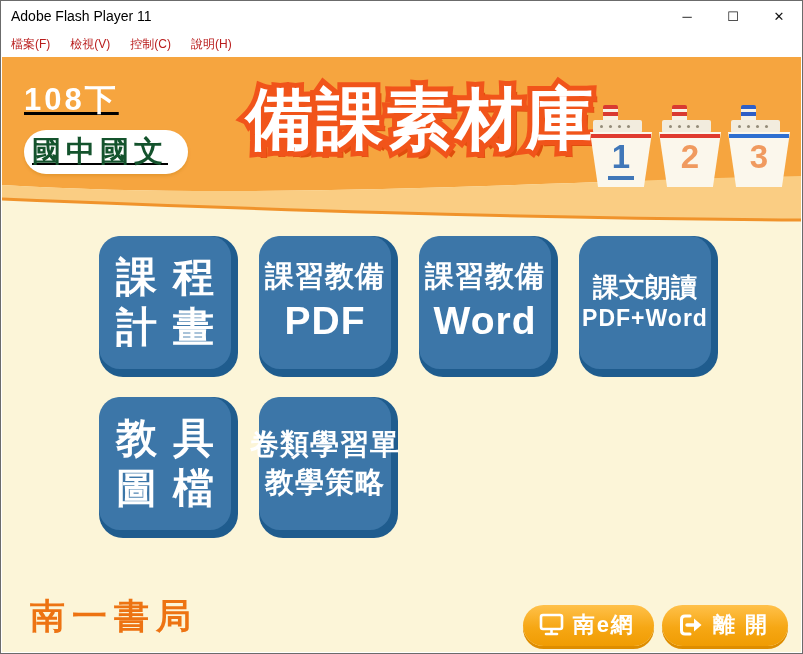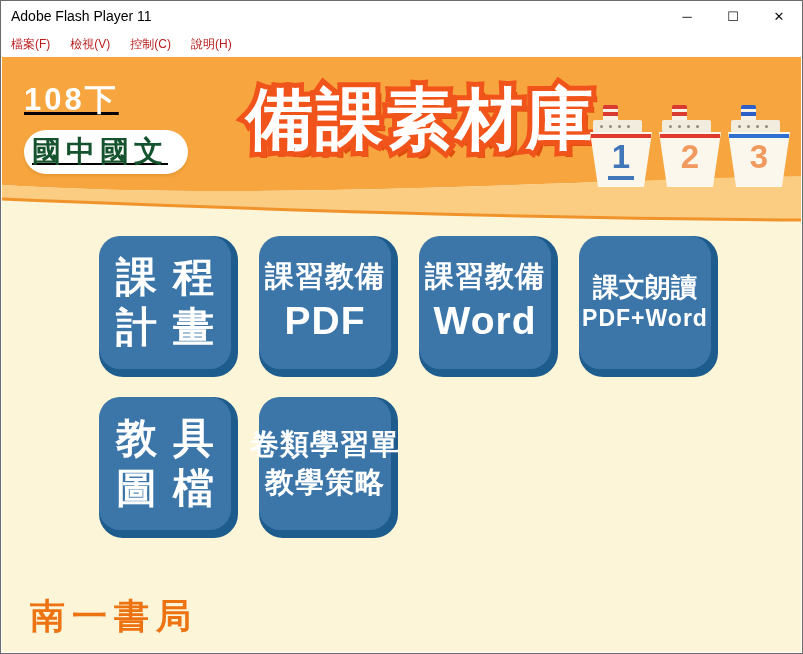--- a/index.html
+++ b/index.html
@@ -194,15 +194,33 @@
           <div class="line l1">教學策略</div>
         </div>
       </div>
 
 
 
     </div>
 
     <div class="brand">南一書局</div>
 
+    <div class="footer-btns">
+      <button class="obtn">
+        <svg width="25" height="23" viewBox="0 0 25 23">
+          <rect x="2" y="2" width="21" height="14" rx="2" fill="none" stroke="#fff" stroke-width="2.6"></rect>
+          <line x1="12.5" y1="16" x2="12.5" y2="20" stroke="#fff" stroke-width="2.6"></line>
+          <line x1="7" y1="21" x2="18" y2="21" stroke="#fff" stroke-width="2.6" stroke-linecap="round"></line>
+        </svg>
+        <span>南e網</span>
+      </button>
+      <button class="obtn">
+        <svg width="26" height="24" viewBox="0 0 26 24">
+          <path d="M12,3 H7 Q3.5,3 3.5,6.5 V17.5 Q3.5,21 7,21 H12" fill="none" stroke="#fff" stroke-width="3" stroke-linecap="round"></path>
+          <line x1="9" y1="12" x2="17" y2="12" stroke="#fff" stroke-width="3.4" stroke-linecap="round"></line>
+          <path d="M16,5.5 L23.5,12 L16,18.5 Z" fill="#fff"></path>
+        </svg>
+        <span>離 開</span>
+      </button>
+    </div>
 
   </div>
 </div>
 
 </body></html>

